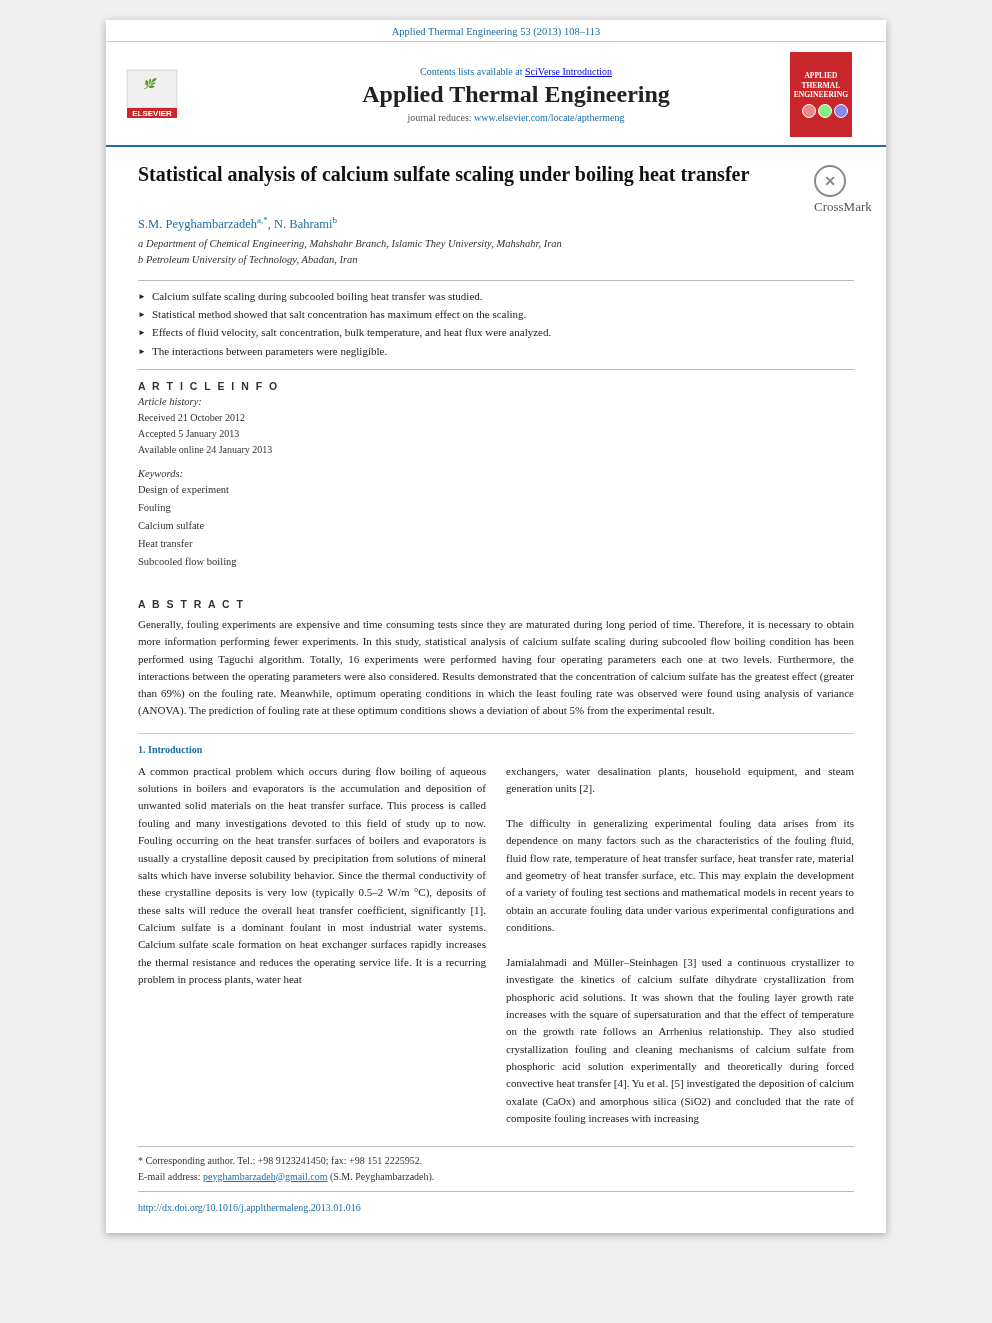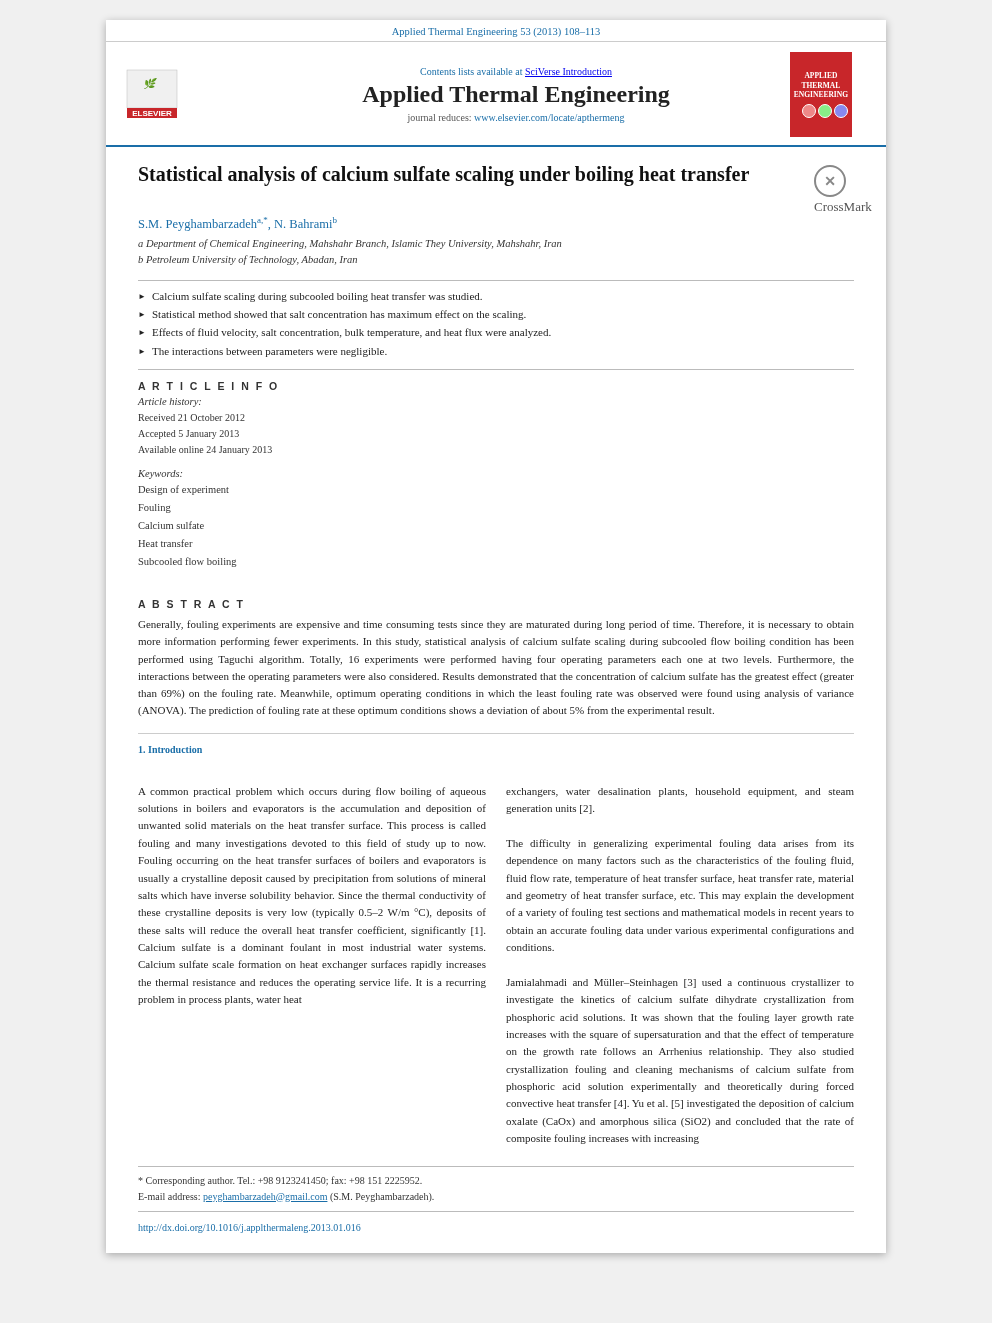--- a/index.html
+++ b/index.html
@@ -284,21 +284,20 @@
       font-family: 'Times New Roman', serif;
     }
     .section-number-title span {
       color: #1a6ea8;
     }
     .body-text {
       font-size: 11px;
       color: #222;
       line-height: 1.58;
       text-align: justify;
-      margin-top: 20px;
     }
 
     
     .footnote-area {
       margin-top: 18px;
       border-top: 1px solid #bbb;
       padding-top: 6px;
     }
     .footnote-text {
       font-size: 10px;

